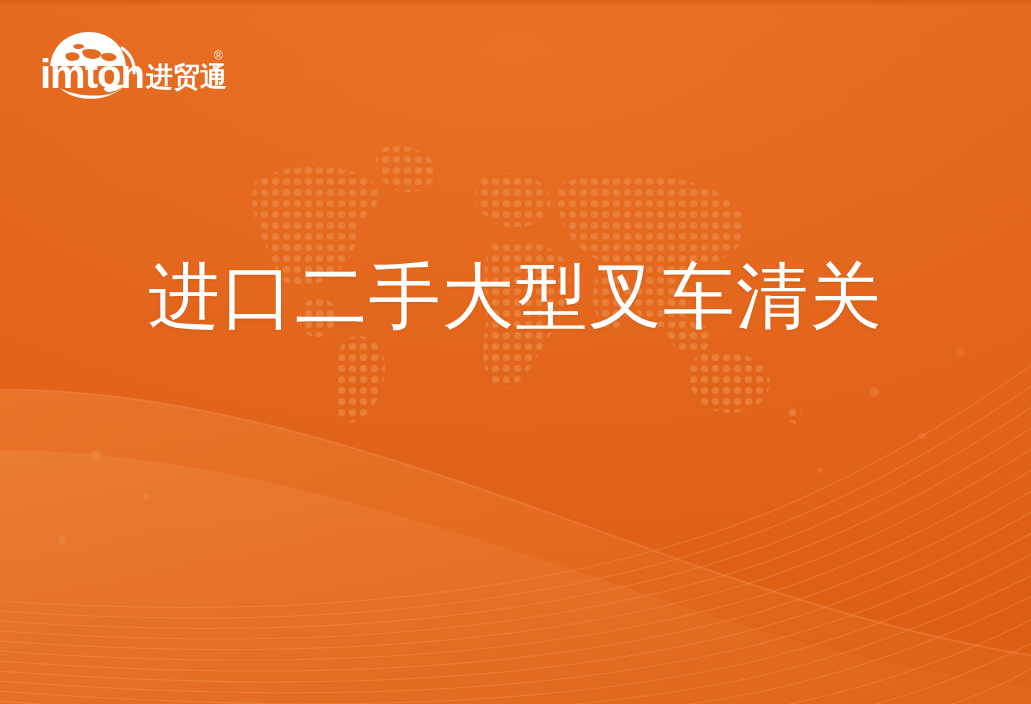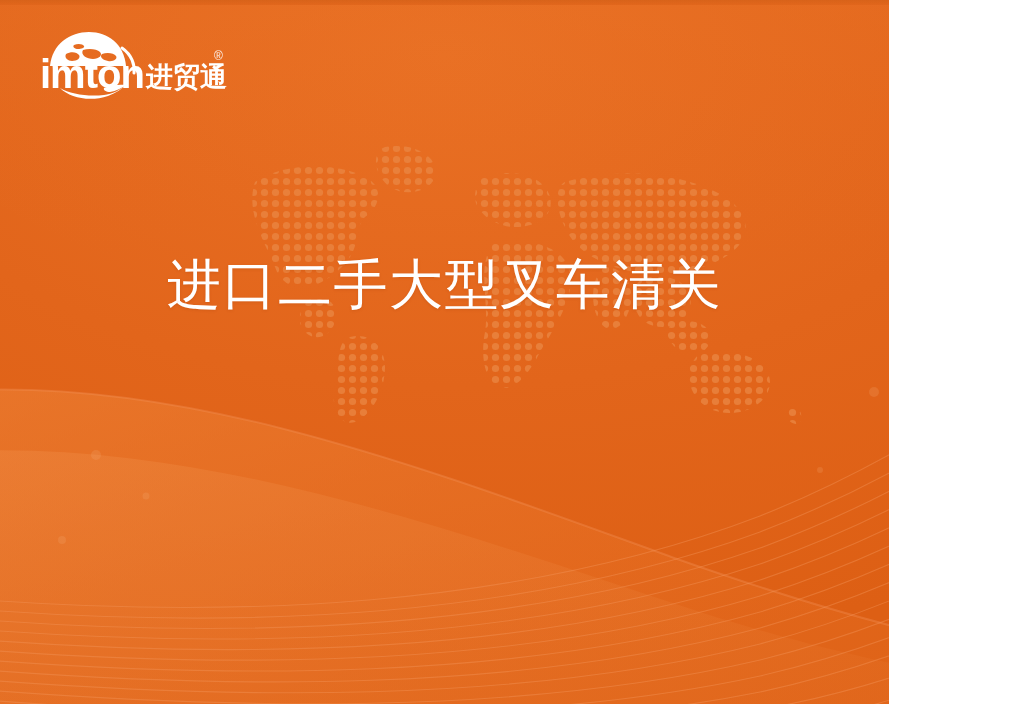--- a/index.html
+++ b/index.html
@@ -2,21 +2,21 @@
 <html><head>
 <meta charset="utf-8">
 <style>
   html, body {
     margin: 0;
     padding: 0;
     background: #ffffff;
   }
   #poster {
     position: relative;
-    width: 889px;
+    width: 1031px;
     height: 704px;
     overflow: hidden;
     background: #ec4899;
     font-family: "Liberation Sans", "DejaVu Sans", sans-serif;
     -webkit-font-smoothing: antialiased;
   }
 
   
   .bg-base {
     position: absolute;
@@ -65,21 +65,21 @@
     position: absolute;
     left: 0; right: 0;
     top: 248px;
     text-align: center;
     color: #ffffff;
     z-index: 5;
     pointer-events: none;
   }
   .headline .line {
     display: block;
-    font-size: 54px;
+    font-size: 72px;
     line-height: 1.36;
     font-weight: 500;
     letter-spacing: 1.5px;
     text-shadow: 0 1px 3px rgba(150, 55, 5, .20);
     white-space: nowrap;
   }
 </style>
 </head>
 <body>
 

